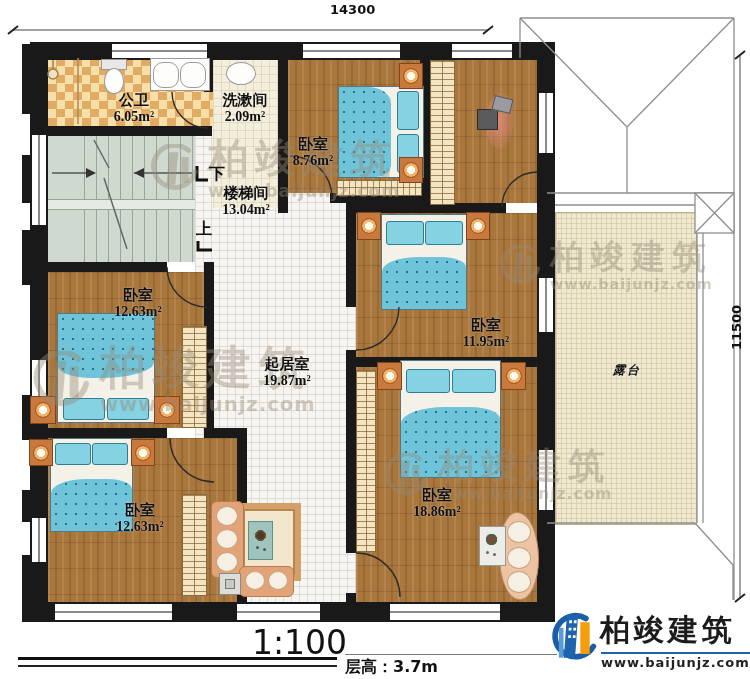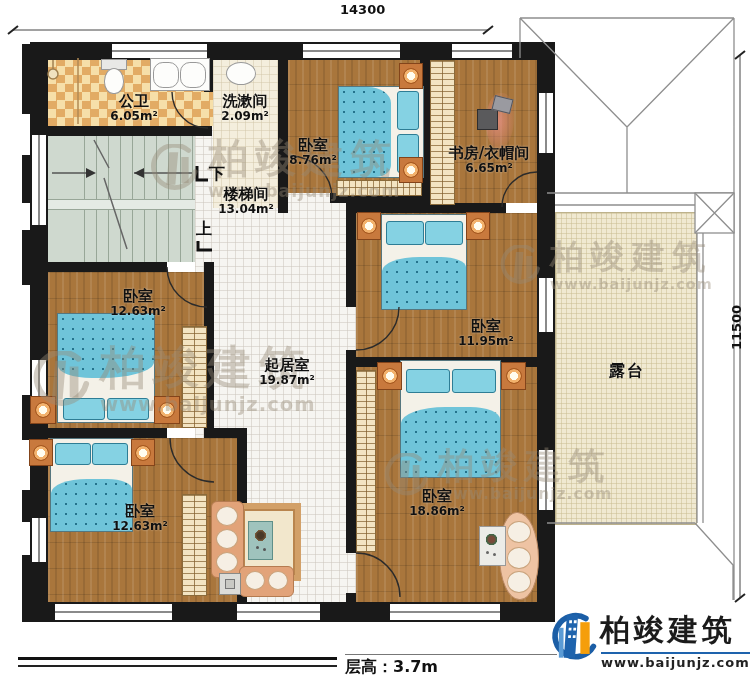--- a/index.html
+++ b/index.html
@@ -28,22 +28,22 @@
   .ns::after{content:'';position:absolute;inset:0;margin:auto;width:14px;height:14px;border-radius:50%;border:1px solid #a5581f;background:radial-gradient(circle,#fffdf0 0 4px,#f2b26d 4px 6.5px,rgba(0,0,0,0) 7px);}
   .wrd{position:absolute;background-color:#f3e4c2;border:1px solid #8a6a3a;z-index:14;}
   .wrd-v{background-image:linear-gradient(90deg,transparent 0 calc(50% - .5px),rgba(130,95,45,.75) 0 calc(50% + .5px),transparent 0),repeating-linear-gradient(180deg,rgba(130,95,45,.7) 0 1px,transparent 1px 6px);}
   .wrd-h{background-image:linear-gradient(180deg,transparent 0 calc(50% - .5px),rgba(130,95,45,.75) 0 calc(50% + .5px),transparent 0),repeating-linear-gradient(90deg,rgba(130,95,45,.7) 0 1px,transparent 1px 6px);}
   .sofa{position:absolute;background:#e2a379;border:1.5px solid #b57b50;border-radius:6px;z-index:15;}
   .cush{position:absolute;background:#f6efe4;border:1px solid #c9a37c;border-radius:50%;}
   .white-fix{position:absolute;background:#fdfdfb;border:1px solid #999;z-index:15;}
   
   .rlabel{position:absolute;transform:translate(-50%,-50%);text-align:center;z-index:45;color:#101010;line-height:1.12;white-space:nowrap;text-shadow:0 0 2px rgba(255,255,255,.55);}
   .rlabel .nm{display:block;font-weight:700;font-size:15px;}
-  .rlabel .ar{display:block;font-weight:700;font-size:12px;}
-  .rlabel.big .nm{font-size:16px;letter-spacing:2px;}
+  .rlabel .ar{display:block;font-weight:700;font-size:14px;font-family:Liberation Serif, serif;}
+  .rlabel.big .nm{font-size:12px;letter-spacing:2px;font-style:italic;}
   .dirlabel{position:absolute;transform:translate(-50%,-50%);z-index:45;font-weight:700;font-size:16px;color:#111;}
   .dim{position:absolute;z-index:45;font-weight:700;font-size:13px;color:#111;}
   .overlay{position:absolute;left:0;top:0;z-index:30;pointer-events:none;}
   
   .wm{position:absolute;display:flex;align-items:center;gap:8px;z-index:40;color:rgba(150,138,118,.42);pointer-events:none;}
   .wm-name{font-weight:700;letter-spacing:7px;font-size:2.7em;line-height:1;}
   .wm-url{font-weight:700;letter-spacing:1px;font-size:1.15em;line-height:1.4;}
   
   .ft-title{position:absolute;left:12px;top:616px;font-size:40px;font-weight:700;color:#111;z-index:50;letter-spacing:1px;}
   .ft-scale{position:absolute;left:252px;top:623px;font-size:33px;color:#111;z-index:50;}
@@ -265,39 +265,35 @@
   </div>
   <div class="wm" style="left:382px;top:448px;font-size:13.5px">
     <svg width="48" height="48" viewBox="0 0 64 64">
         <path d="M50,8 A26,26 0 1 0 58,34" fill="none" stroke="currentColor" stroke-width="6" stroke-linecap="round"></path>
         <rect x="27" y="10" width="11" height="40" fill="currentColor" transform="skewX(-5)"></rect>
         <rect x="41" y="16" width="9" height="32" fill="currentColor"></rect>
       </svg>
     <div><span class="wm-name">柏竣建筑</span><br><span class="wm-url">www.baijunjz.com</span></div>
   </div>
 
-  <div class="dim" style="left:340px;top:2px">14300</div>
+  <div class="dim" style="left:330px;top:2px">14300</div>
   <div class="dim" style="left:714px;top:320px;transform:rotate(-90deg);transform-origin:center">11500</div>
 
   <div class="rlabel" style="left:134px;top:108px">
       <span class="nm">公卫</span>
       <span class="ar">6.05m²</span>
     </div>
   <div class="rlabel" style="left:245px;top:108px">
       <span class="nm">洗漱间</span>
       <span class="ar">2.09m²</span>
     </div>
   <div class="rlabel" style="left:313px;top:152px">
       <span class="nm">卧室</span>
       <span class="ar">8.76m²</span>
     </div>
-  <div class="rlabel" style="left:489px;top:160px">
-      <span class="nm">书房/衣帽间</span>
-      <span class="ar">6.65m²</span>
-    </div>
   <div class="rlabel" style="left:246px;top:201px">
       <span class="nm">楼梯间</span>
       <span class="ar">13.04m²</span>
     </div>
   <div class="dirlabel" style="left:217px;top:174px">下</div>
   <div class="dirlabel" style="left:204px;top:229px">上</div>
   <div class="rlabel" style="left:138px;top:303px">
       <span class="nm">卧室</span>
       <span class="ar">12.63m²</span>
     </div>
@@ -314,20 +310,21 @@
       <span class="ar">12.63m²</span>
     </div>
   <div class="rlabel" style="left:437px;top:503px">
       <span class="nm">卧室</span>
       <span class="ar">18.86m²</span>
     </div>
   <div class="rlabel big" style="left:627px;top:371px">
       <span class="nm">露台</span>
     </div>
 
+  <div class="ft-scale">1:100</div>
   <div class="ft-line1"></div>
   <div class="ft-line2"></div>
   <div class="ft-sep"></div>
   <div class="ft-height"><span>层高：</span><span>3.7m</span></div>
 
   <div class="ft-logo">
     <svg width="56" height="64" viewBox="0 0 60 64">
       <path d="M46,10 A22,22 0 1 0 54,40" fill="none" stroke="#1b5ea6" stroke-width="6" stroke-linecap="round"></path>
       <rect x="17" y="20" width="5" height="32" fill="#5b9bd5"></rect>
       <g transform="skewX(-4)">

